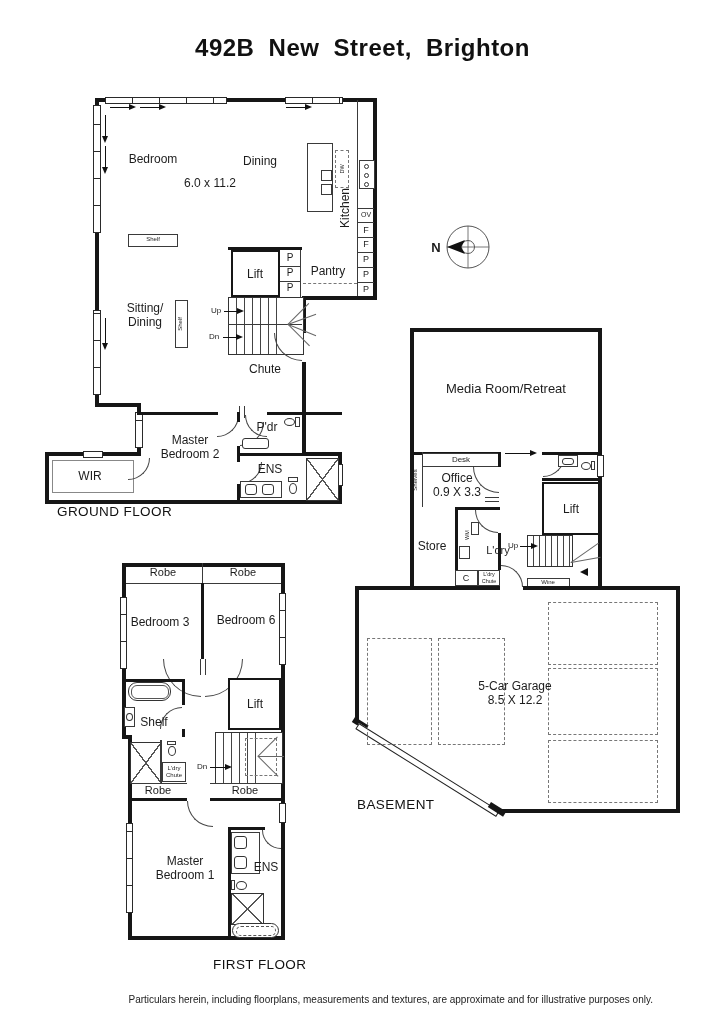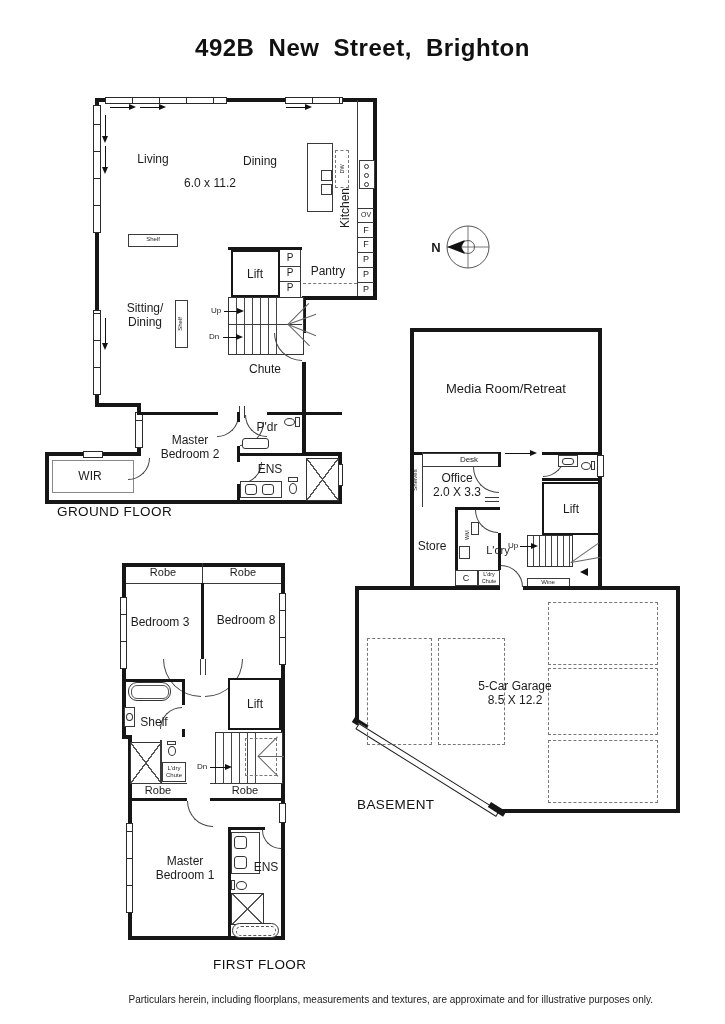--- a/index.html
+++ b/index.html
@@ -164,21 +164,21 @@
   <div class="box" style="left:248px;top:387px;width:10px;height:5px"></div>
   <div class="oval" style="left:249px;top:393px;width:8px;height:11px"></div>
   <div class="xbox" style="left:266px;top:368px;width:31px;height:41px"></div>
 
   <div class="box" style="left:12px;top:370px;width:82px;height:33px;border-color:#888"></div>
   <span class="lbl" style="left:50px;top:386px;background:#fff;padding:0 2px">WIR</span>
   <div class="door" style="left:88px;top:368px;width:22px;height:22px;border-right-width:1px;border-bottom-width:1px;border-bottom-right-radius:100%"></div>
   <span class="lbl" style="left:150px;top:357px">Master
 Bedroom 2</span>
 
-  <span class="lbl" style="left:113px;top:69px">Living</span>
+  <span class="lbl" style="left:113px;top:69px">Bedroom</span>
   <span class="lbl" style="left:220px;top:71px">Dining</span>
   <span class="lbl" style="left:170px;top:93px">6.0 x 11.2</span>
   <span class="lbl" style="left:105px;top:225px">Sitting/
 Dining</span>
   <div class="cap" style="left:17px;top:414px">GROUND FLOOR</div>
 </div>
 
 <div style="position:absolute;left:428px;top:222px;width:76px;height:52px">
   <span class="lbl s13" style="left:8px;top:26px;font-weight:bold">N</span>
   <svg width="48" height="48" viewBox="0 0 48 48" style="position:absolute;left:16px;top:1px">
@@ -205,25 +205,25 @@
   <div class="rrect" style="left:207px;top:133px;width:12px;height:7px"></div>
   <div class="box" style="left:236px;top:136px;width:4px;height:9px"></div>
   <div class="oval" style="left:226px;top:137px;width:10px;height:8px"></div>
   <div class="w" style="left:187px;top:153px;width:58px;height:3px"></div>
   <div class="win v" style="left:242px;top:130px;width:7px;height:22px"></div>
 
   <div class="box2" style="left:187px;top:157px;width:58px;height:53px"></div>
   <span class="lbl" style="left:216px;top:184px">Lift</span>
 
   <div class="box" style="left:67px;top:128px;width:78px;height:14px"></div>
-  <span class="lbl s8" style="left:114px;top:135px">Desk</span>
+  <span class="lbl s8" style="left:106px;top:135px">Desk</span>
   <div class="ln" style="left:67px;top:127px;width:1px;height:55px"></div>
   <span class="lbl v s6" style="left:61px;top:155px">Shelves</span>
   <span class="lbl" style="left:102px;top:160px">Office
-2.0 X 3.3</span>
+0.9 X 3.3</span>
   <div class="w" style="left:143px;top:127px;width:3px;height:15px"></div>
   <div class="door" style="left:118px;top:142px;width:26px;height:26px;border-left-width:1px;border-bottom-width:1px;border-bottom-left-radius:100%"></div>
   <div class="ln" style="left:130px;top:172px;width:14px;height:1px"></div>
   <div class="ln" style="left:130px;top:176px;width:14px;height:1px"></div>
 
   <div class="w" style="left:100px;top:182px;width:45px;height:3px"></div>
   <div class="w" style="left:100px;top:182px;width:3px;height:81px"></div>
   <div class="door" style="left:120px;top:185px;width:23px;height:23px;border-left-width:1px;border-bottom-width:1px;border-bottom-left-radius:100%"></div>
   <div class="w" style="left:143px;top:208px;width:3px;height:37px"></div>
   <span class="lbl" style="left:77px;top:221px">Store</span>
@@ -279,21 +279,21 @@
   <div class="win v" style="left:161px;top:38px;width:7px;height:72px"></div>
   <div class="win v" style="left:8px;top:268px;width:7px;height:90px"></div>
   <div class="win v" style="left:161px;top:248px;width:7px;height:20px"></div>
 
   <div class="ln" style="left:8px;top:28px;width:155px;height:1px"></div>
   <div class="ln" style="left:84px;top:8px;width:1px;height:20px"></div>
   <span class="lbl s11" style="left:45px;top:18px">Robe</span>
   <span class="lbl s11" style="left:125px;top:18px">Robe</span>
   <div class="w" style="left:83px;top:28px;width:3px;height:76px"></div>
   <span class="lbl" style="left:42px;top:67px">Bedroom 3</span>
-  <span class="lbl" style="left:128px;top:65px">Bedroom 8</span>
+  <span class="lbl" style="left:128px;top:65px">Bedroom 6</span>
   <div class="ln" style="left:82px;top:104px;width:1px;height:16px"></div>
   <div class="ln" style="left:87px;top:104px;width:1px;height:16px"></div>
   <div class="door" style="left:45px;top:104px;width:38px;height:38px;border-left-width:1px;border-bottom-width:1px;border-bottom-left-radius:100%"></div>
   <div class="door" style="left:87px;top:104px;width:38px;height:38px;border-right-width:1px;border-bottom-width:1px;border-bottom-right-radius:100%"></div>
 
   <div class="w" style="left:4px;top:124px;width:60px;height:3px"></div>
   <div class="tub" style="left:10px;top:127px;width:43px;height:19px"></div>
   <div class="tubin" style="left:13px;top:130px;width:36px;height:12px"></div>
   <div class="w" style="left:64px;top:124px;width:3px;height:26px"></div>
   <div class="door" style="left:42px;top:152px;width:22px;height:22px;border-left-width:1px;border-top-width:1px;border-top-left-radius:100%"></div>

